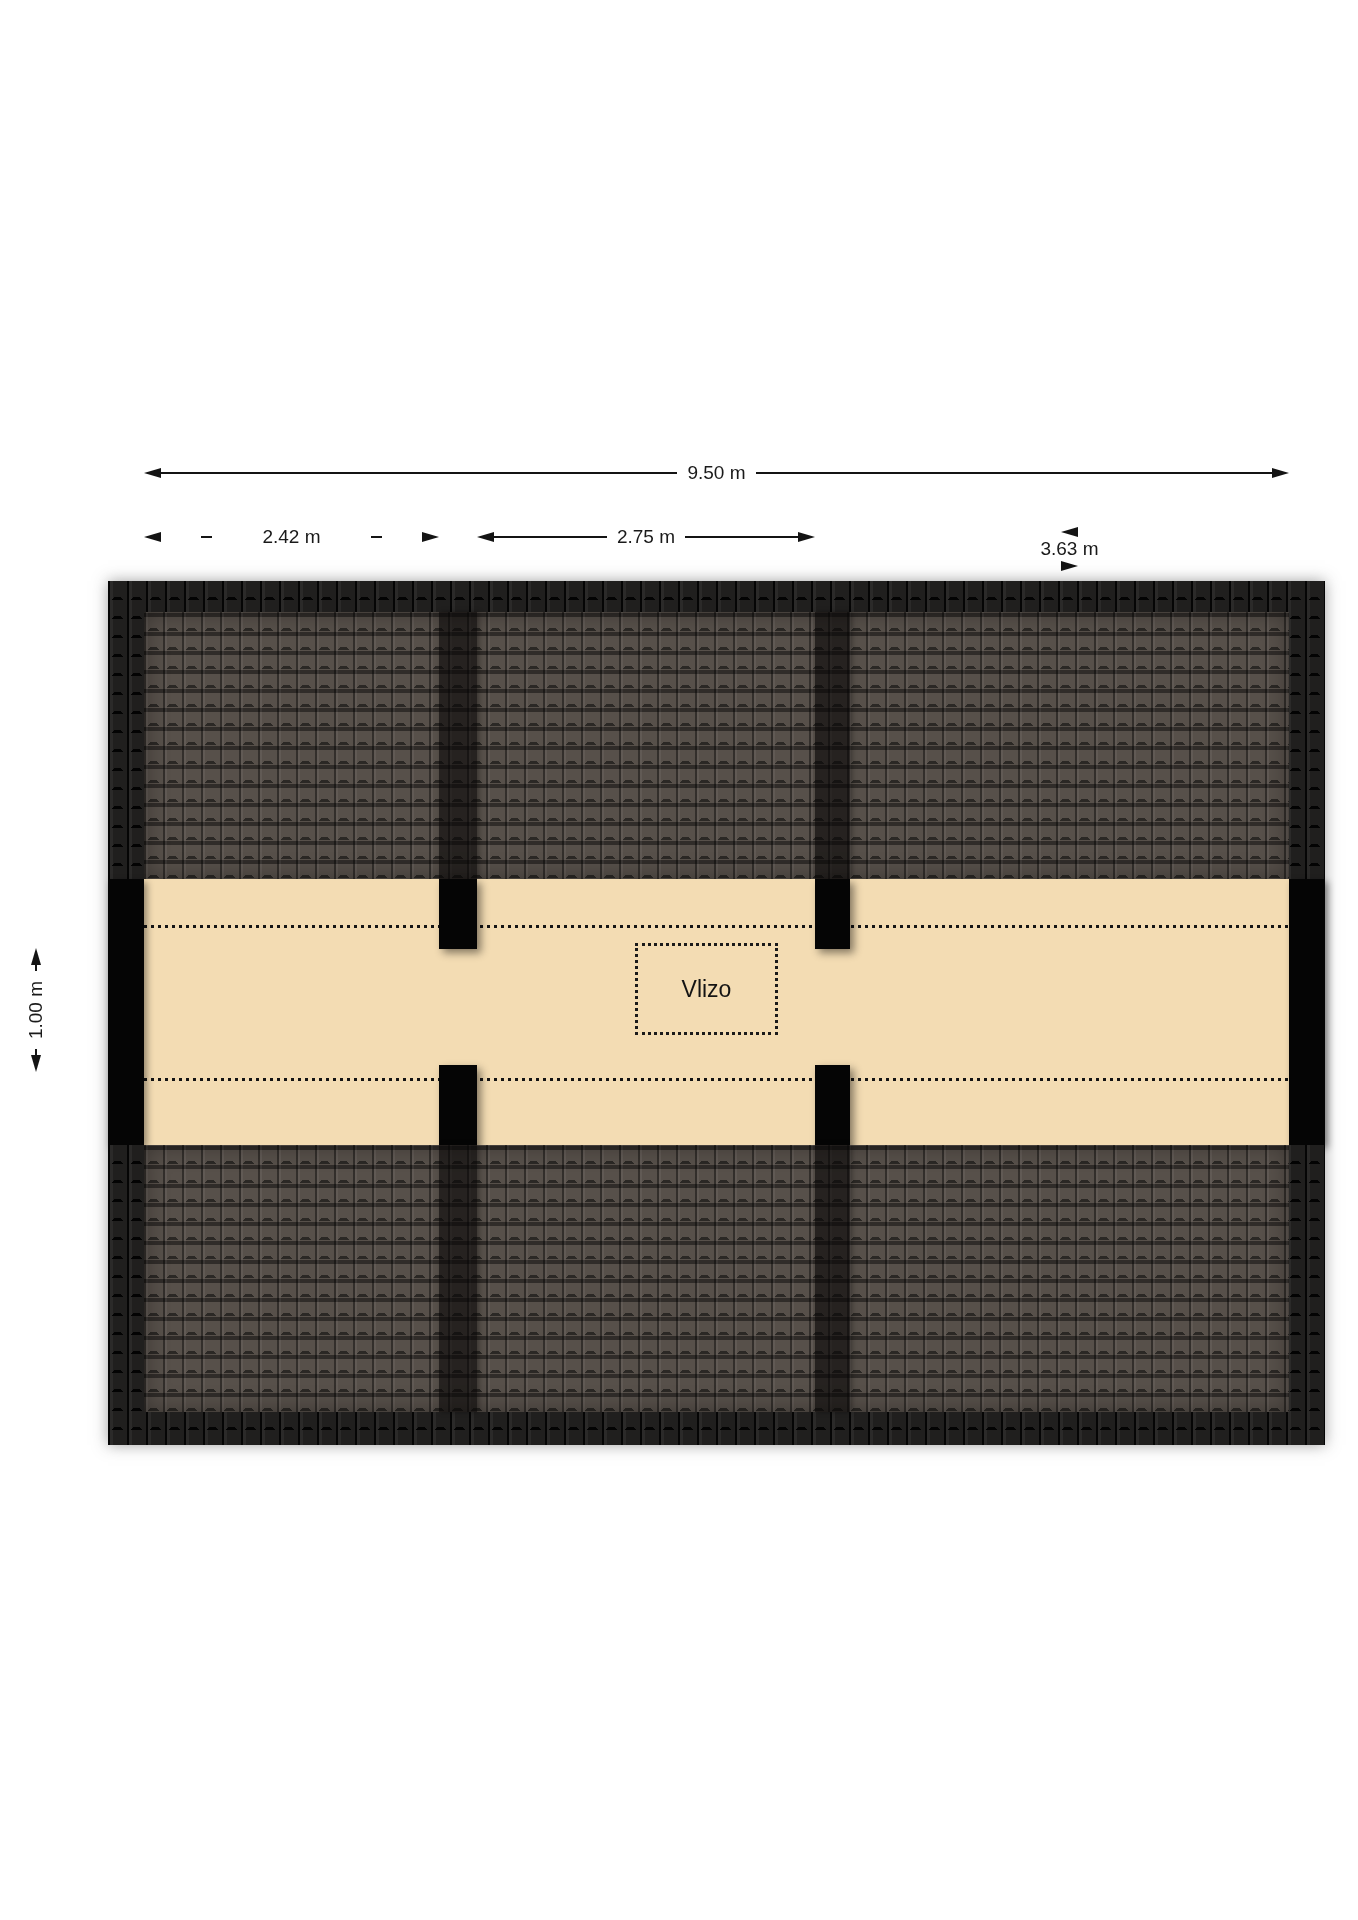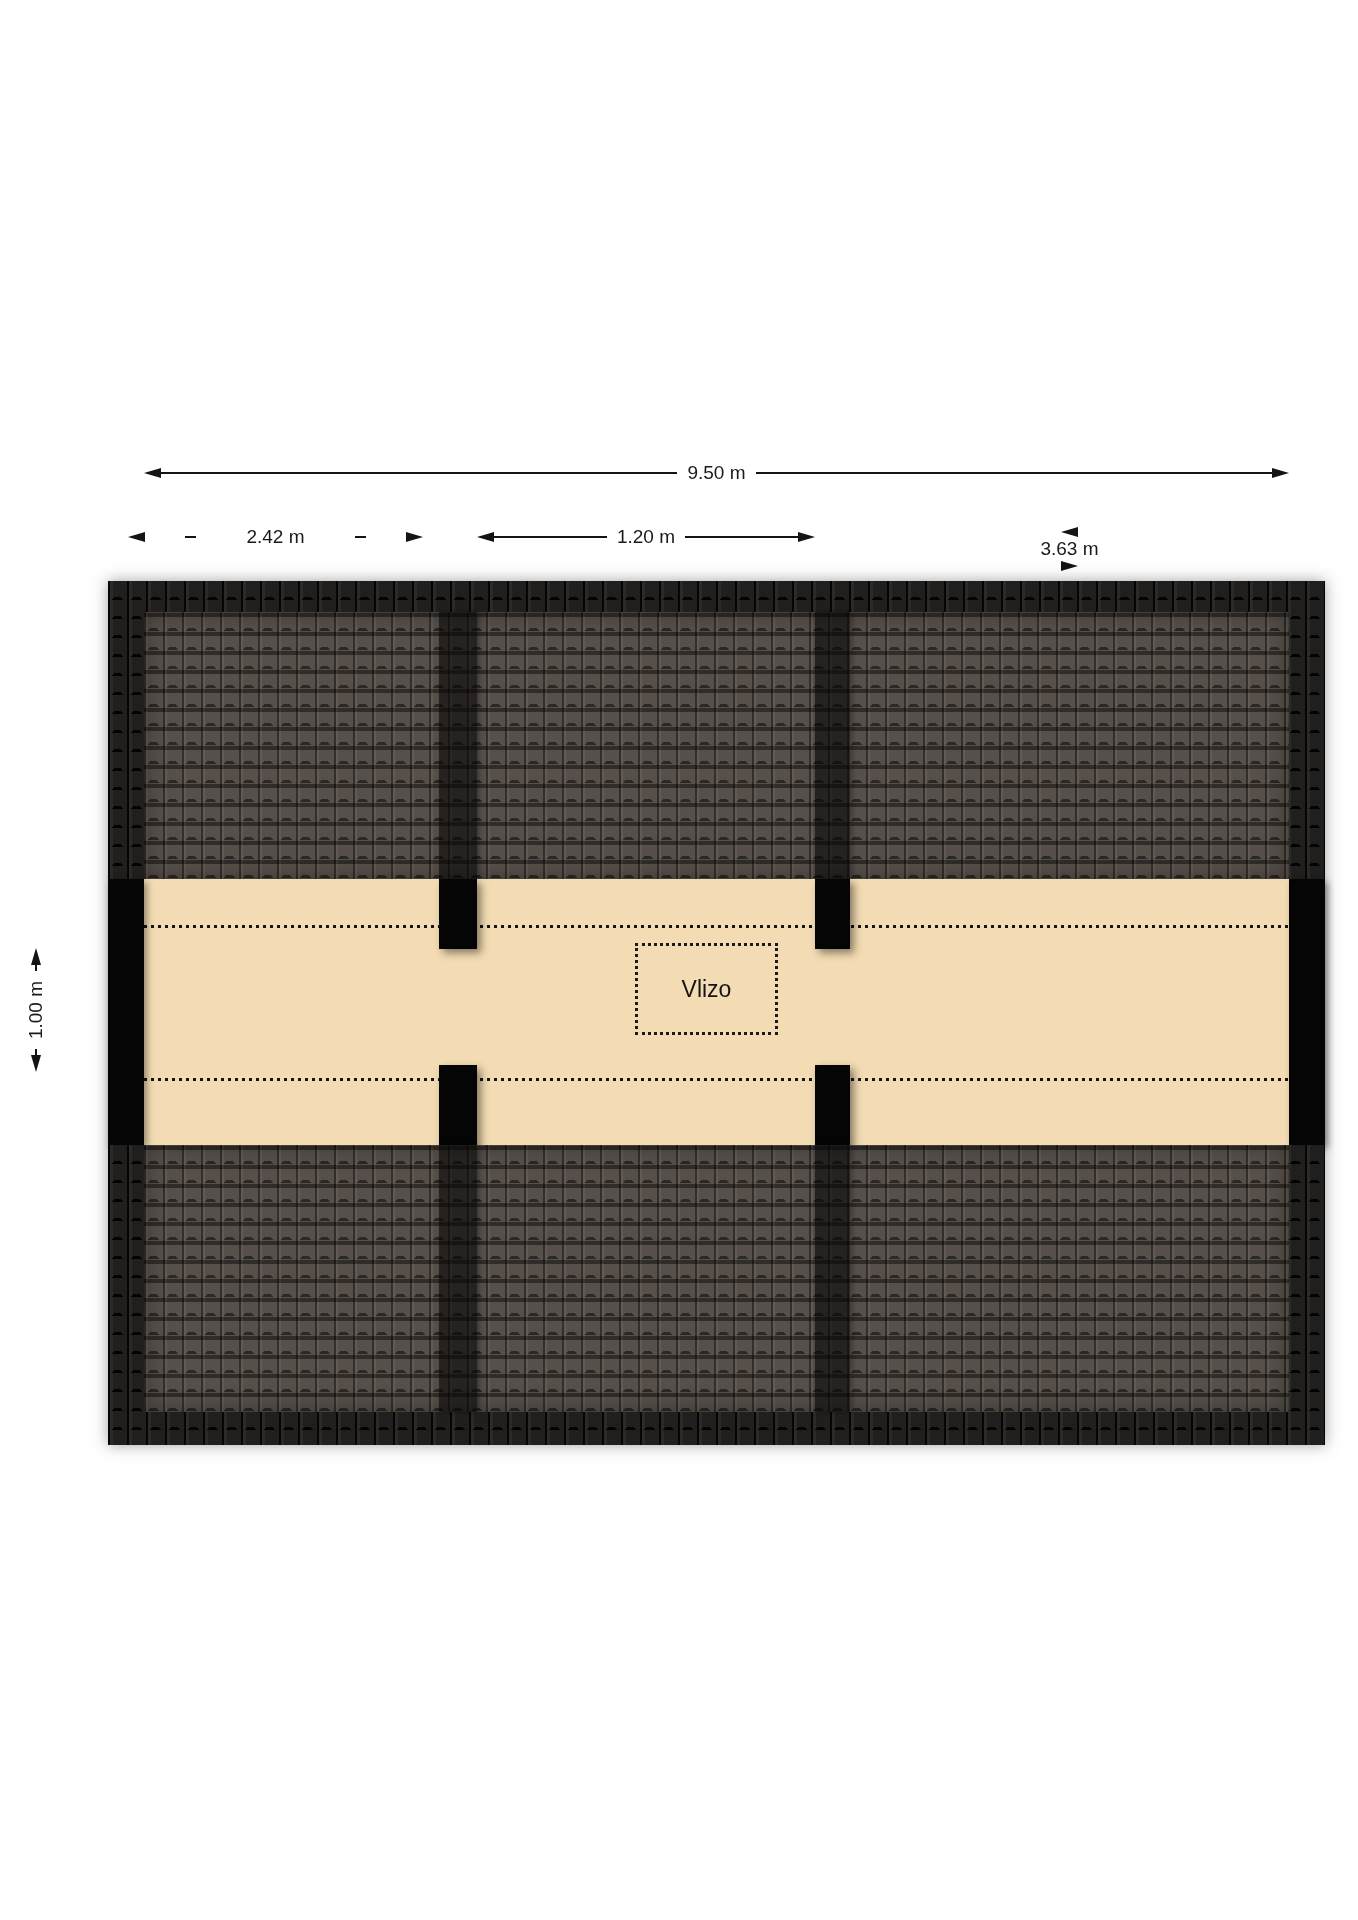--- a/index.html
+++ b/index.html
@@ -93,32 +93,32 @@
 <div class="canvas">
 
   <div class="dim" style="left:144px;top:463px;width:1145px;">
     <span class="ah al"></span>
     <span class="dl"></span>
     <span class="dt">9.50 m</span>
     <span class="dl"></span>
     <span class="ah ar"></span>
   </div>
 
-  <div class="dim" style="left:128px;top:527px;width:295px;gap:40px;">
+  <div class="dim" style="left:144px;top:527px;width:295px;gap:40px;">
     <span class="ah al"></span>
     <span class="dl"></span>
     <span class="dt">2.42 m</span>
     <span class="dl"></span>
     <span class="ah ar"></span>
   </div>
 
   <div class="dim" style="left:477px;top:527px;width:338px;">
     <span class="ah al"></span>
     <span class="dl"></span>
-    <span class="dt">1.20 m</span>
+    <span class="dt">2.75 m</span>
     <span class="dl"></span>
     <span class="ah ar"></span>
   </div>
 
   <div class="dim" style="left:850px;top:527px;width:439px;flex-direction:column;">
     <span class="ah al"></span>
     <span class="dl"></span>
     <span class="dt">3.63 m</span>
     <span class="dl"></span>
     <span class="ah ar"></span>

